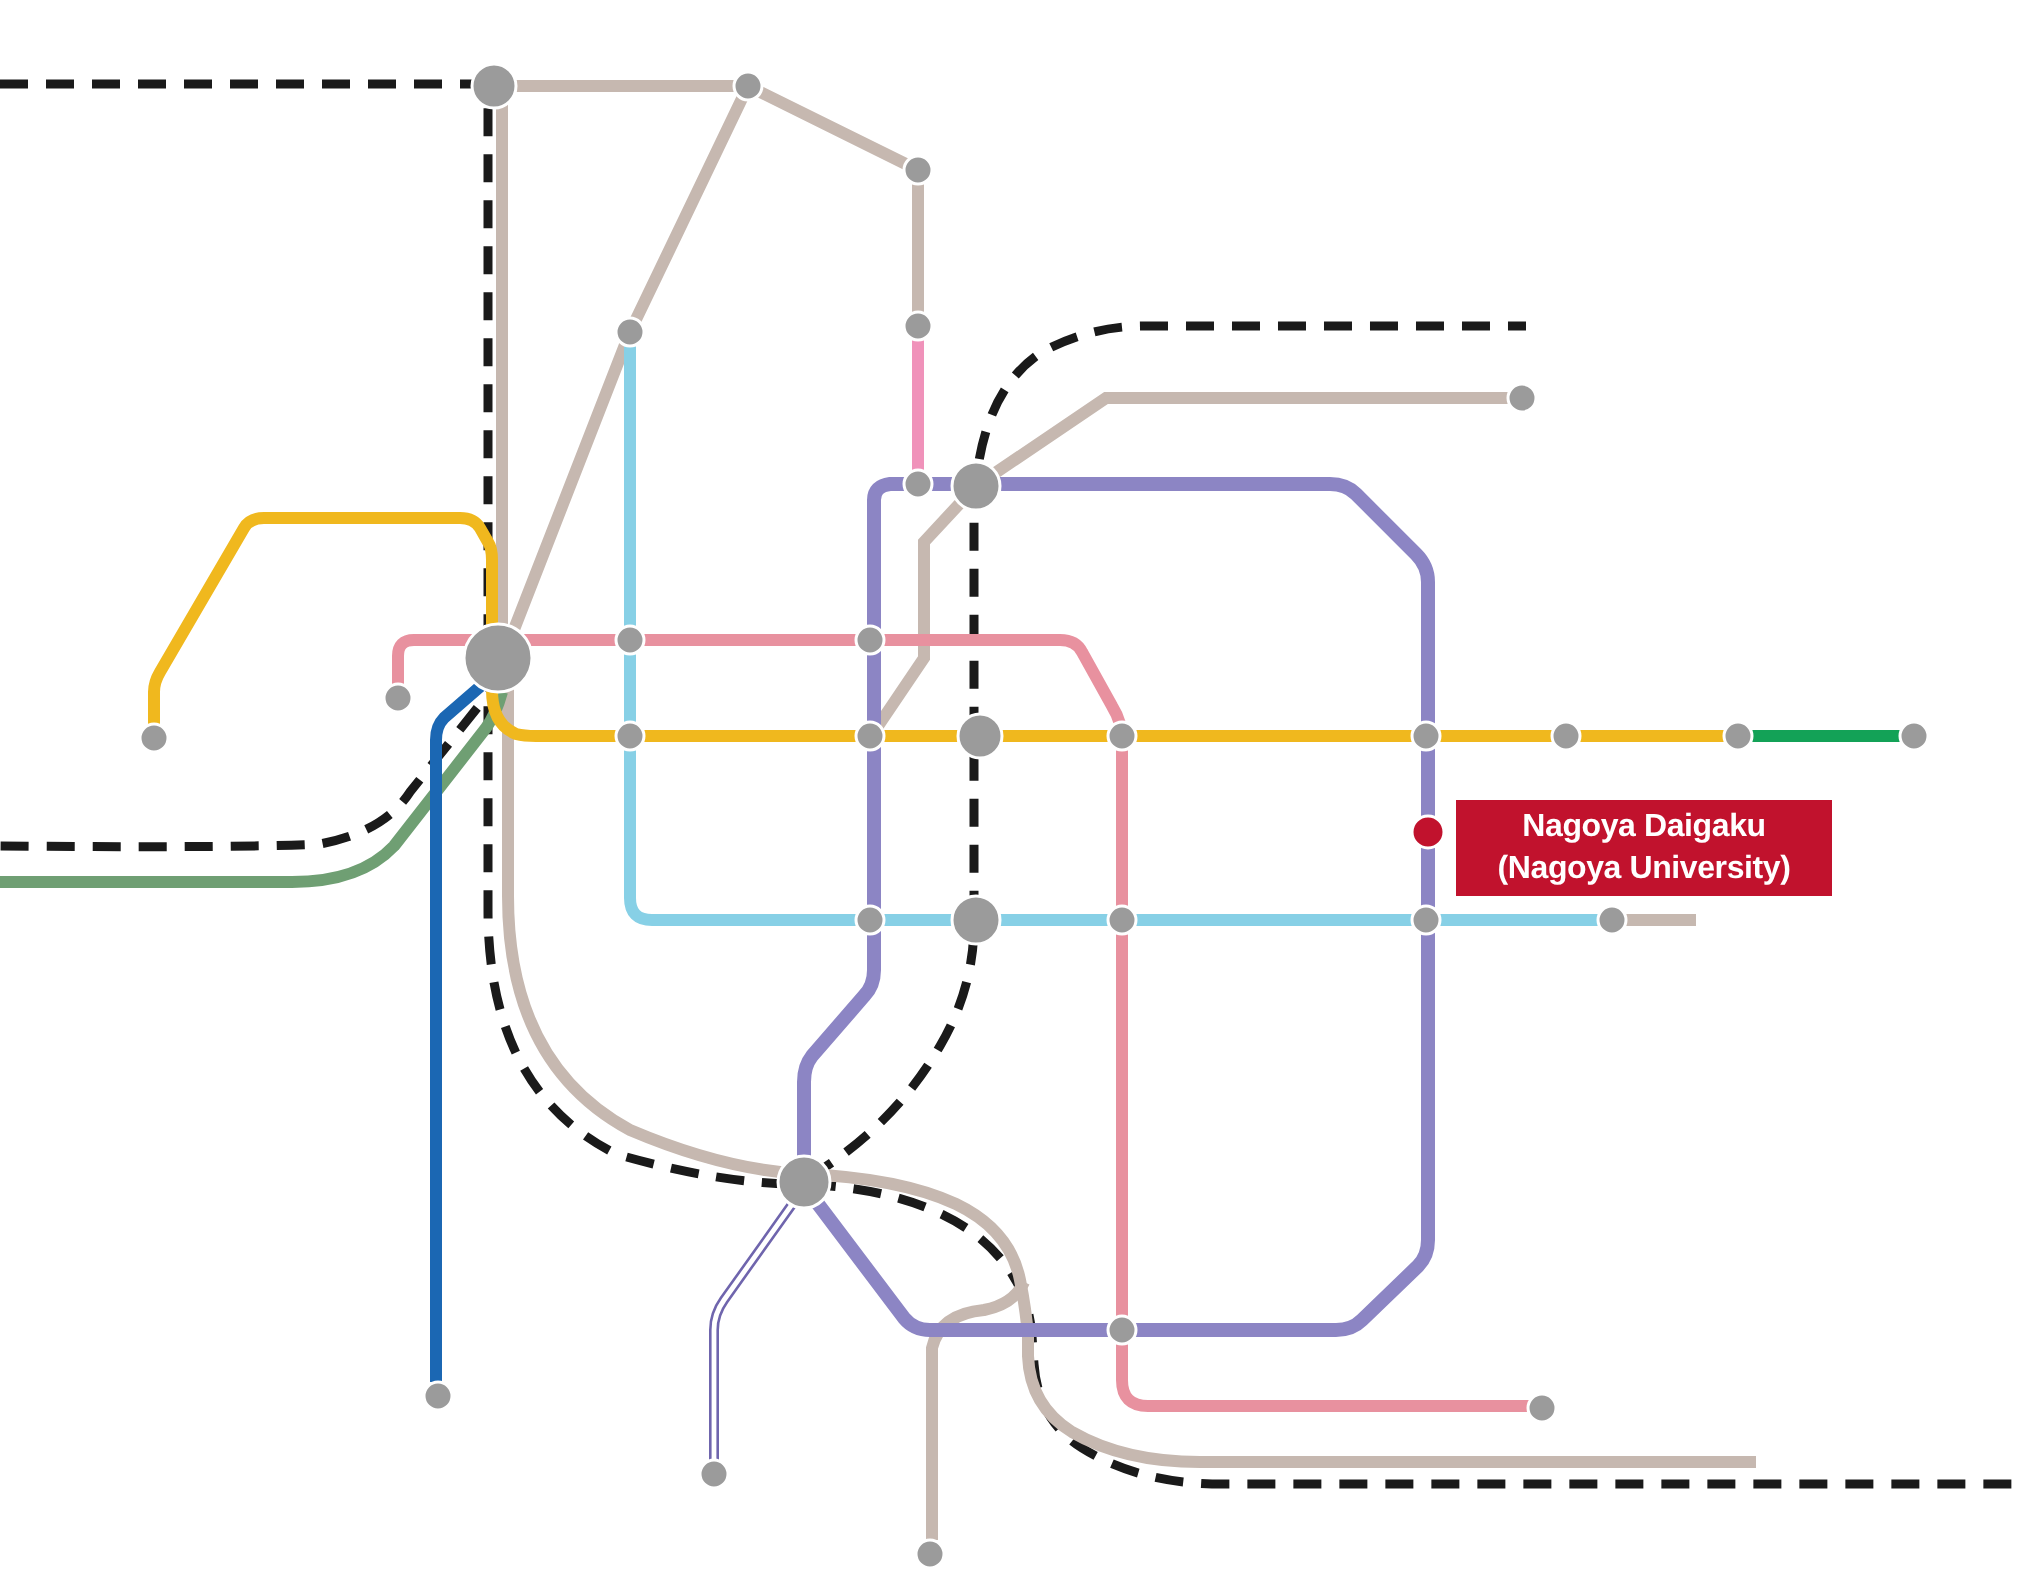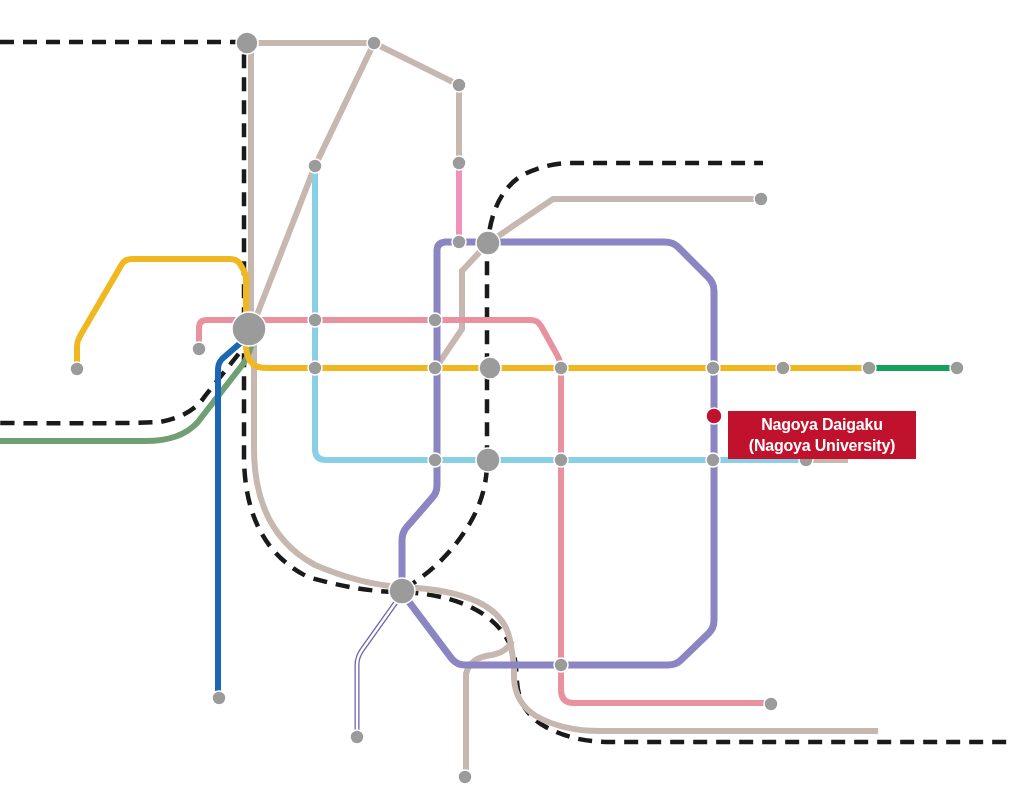--- a/index.html
+++ b/index.html
@@ -8,21 +8,21 @@
     width: 1012px;
     height: 798px;
     overflow: hidden;
     background: #ffffff;
     font-family: "Liberation Sans", sans-serif;
   }
   svg.rail-map { position: absolute; left: 0; top: 0; display: block; }
   .callout {
     position: absolute;
     left: 728px;
-    top: 411px;
+    top: 400px;
     width: 188px;
     height: 48px;
     display: flex;
     flex-direction: column;
     align-items: center;
     justify-content: center;
     text-align: center;
     font-weight: bold;
     font-size: 16px;
     line-height: 21px;

